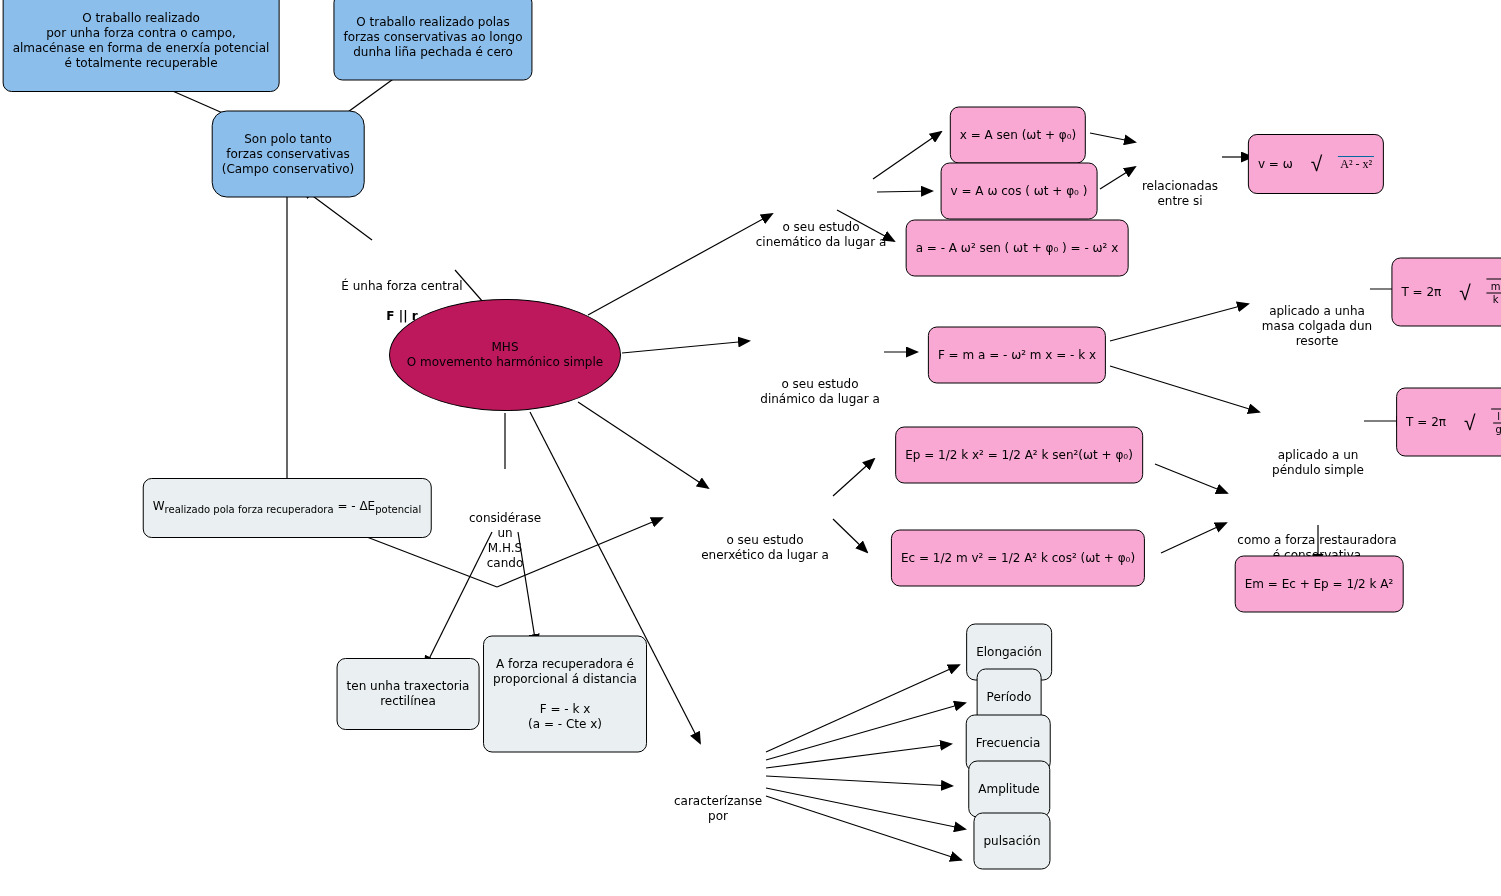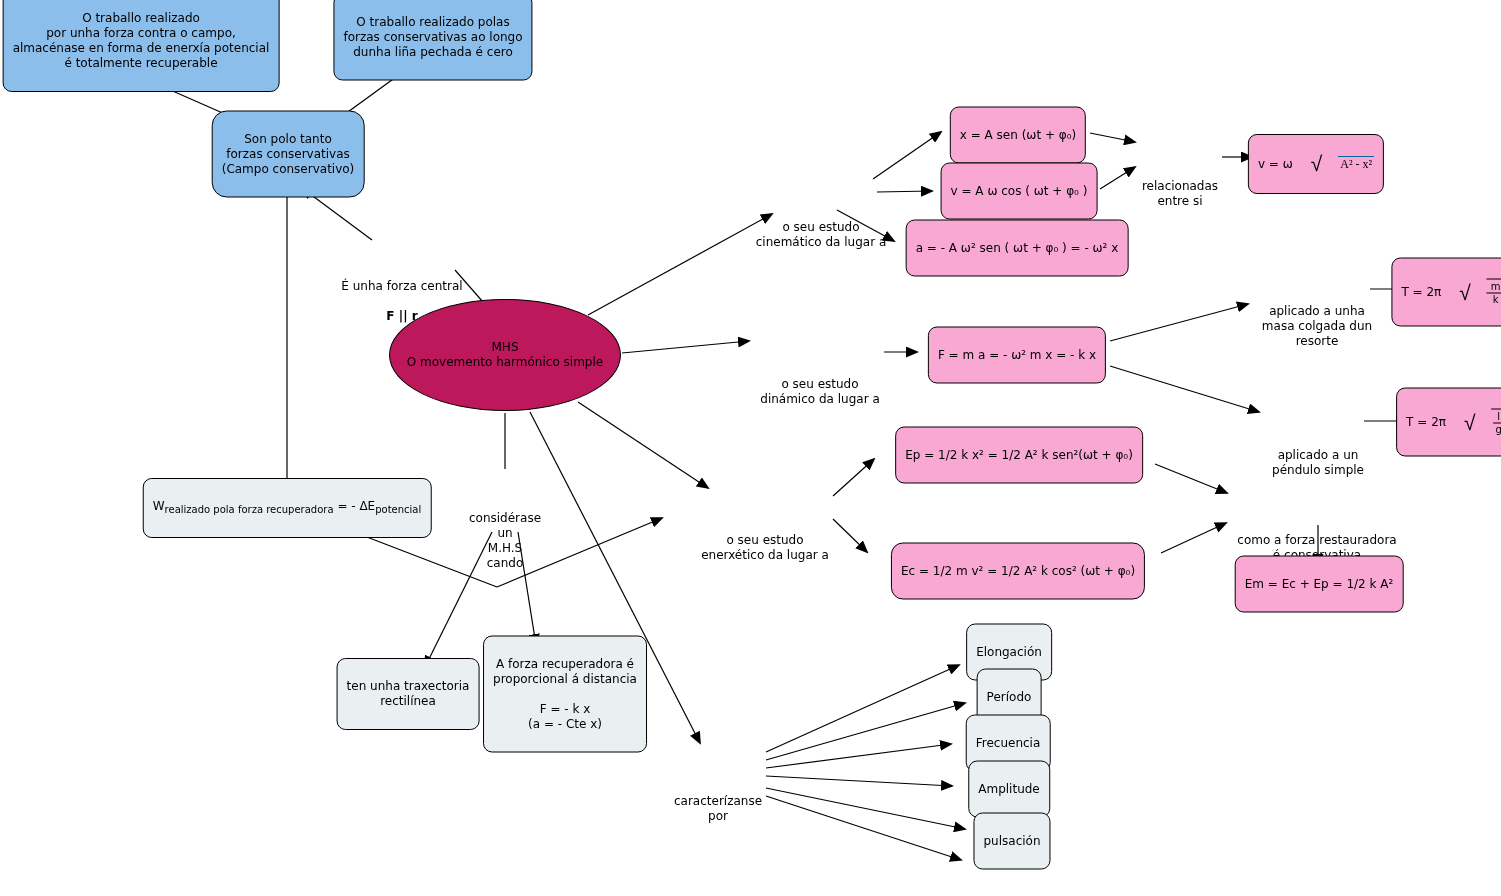--- a/index.html
+++ b/index.html
@@ -141,21 +141,21 @@
   <span class="sqrt-glyph">√</span>
   <span class="frac">
     <span class="num">l</span>
     <span class="den">g</span>
   </span>
 </div>
 
 <div class="node label" style="left:765px;top:508px;">o seu estudo
 enerxético da lugar a</div>
 <div class="node boxed orange" style="left:1019px;top:455px;">Ep = 1/2 k x² = 1/2 A² k sen²(ωt + φ₀)</div>
-<div class="node boxed orange" style="left:1018px;top:571px;border-radius:12px;">Ec = 1/2 m v² = 1/2 A² k cos² (ωt + φ₀)</div>
+<div class="node boxed orange" style="left:1018px;top:558px;">Ec = 1/2 m v² = 1/2 A² k cos² (ωt + φ₀)</div>
 <div class="node label" style="left:1317px;top:508px;">como a forza restauradora
 é conservativa</div>
 <div class="node boxed orange" style="left:1319px;top:584px;">Em = Ec + Ep = 1/2 k A²</div>
 
 <div class="node boxed gray" style="left:287px;top:508px;white-space:nowrap;">
   <span>W</span><span class="wsub">realizado   pola forza recuperadora</span>
   <span>= - ΔE</span><span class="wsub">potencial</span>
 </div>
 
 <div class="node label" style="left:505px;top:501px;">considérase

